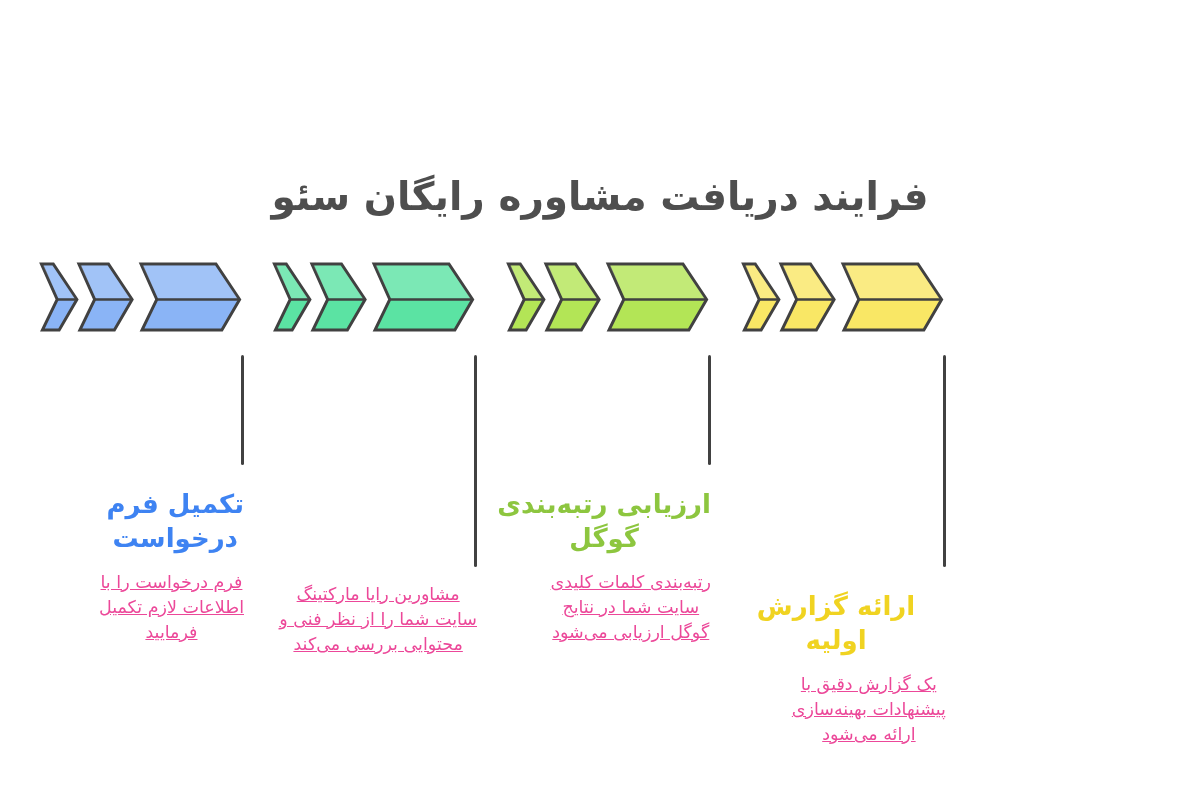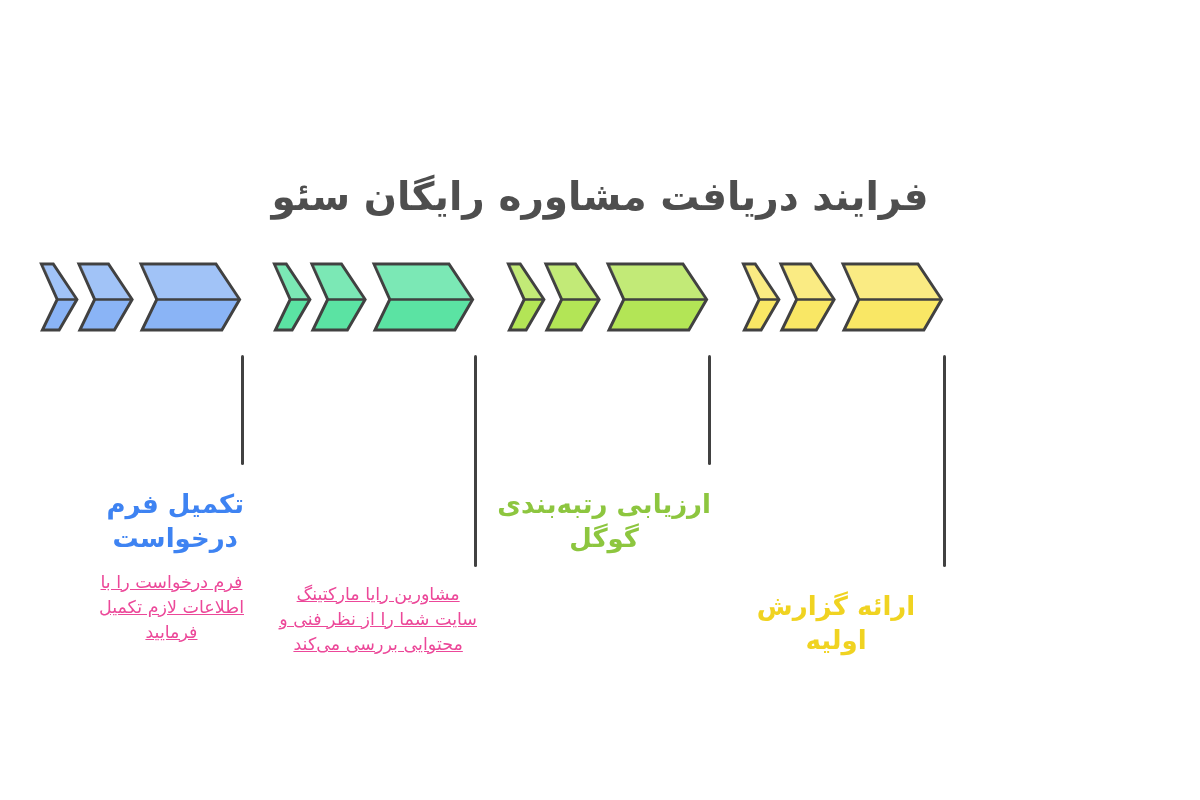--- a/index.html
+++ b/index.html
@@ -111,24 +111,30 @@
 محتوایی بررسی می‌کند</div>
   </div>
 
   <div class="step s3" style="--fill: #B3E556; --title-color: #8DC63F;">
     <svg class="chevrons" viewBox="0 0 207 72" width="205" height="71">
         <use href="#chevron-set" xlink:href="#chevron-set"></use>
       </svg>
     <div class="connector"></div>
     <div class="step-title">ارزیابی رتبه‌بندی
 گوگل</div>
+    <div class="step-desc">رتبه‌بندی کلمات کلیدی
+سایت شما در نتایج
+گوگل ارزیابی می‌شود</div>
   </div>
 
   <div class="step s4 alt" style="--fill: #F9E765; --title-color: #F0D321;">
     <svg class="chevrons" viewBox="0 0 207 72" width="205" height="71">
         <use href="#chevron-set" xlink:href="#chevron-set"></use>
       </svg>
     <div class="connector"></div>
     <div class="step-title">ارائه گزارش اولیه</div>
+    <div class="step-desc">یک گزارش دقیق با
+پیشنهادات بهینه‌سازی
+ارائه می‌شود</div>
   </div>
 
 
 </div>
 
 </body></html>

